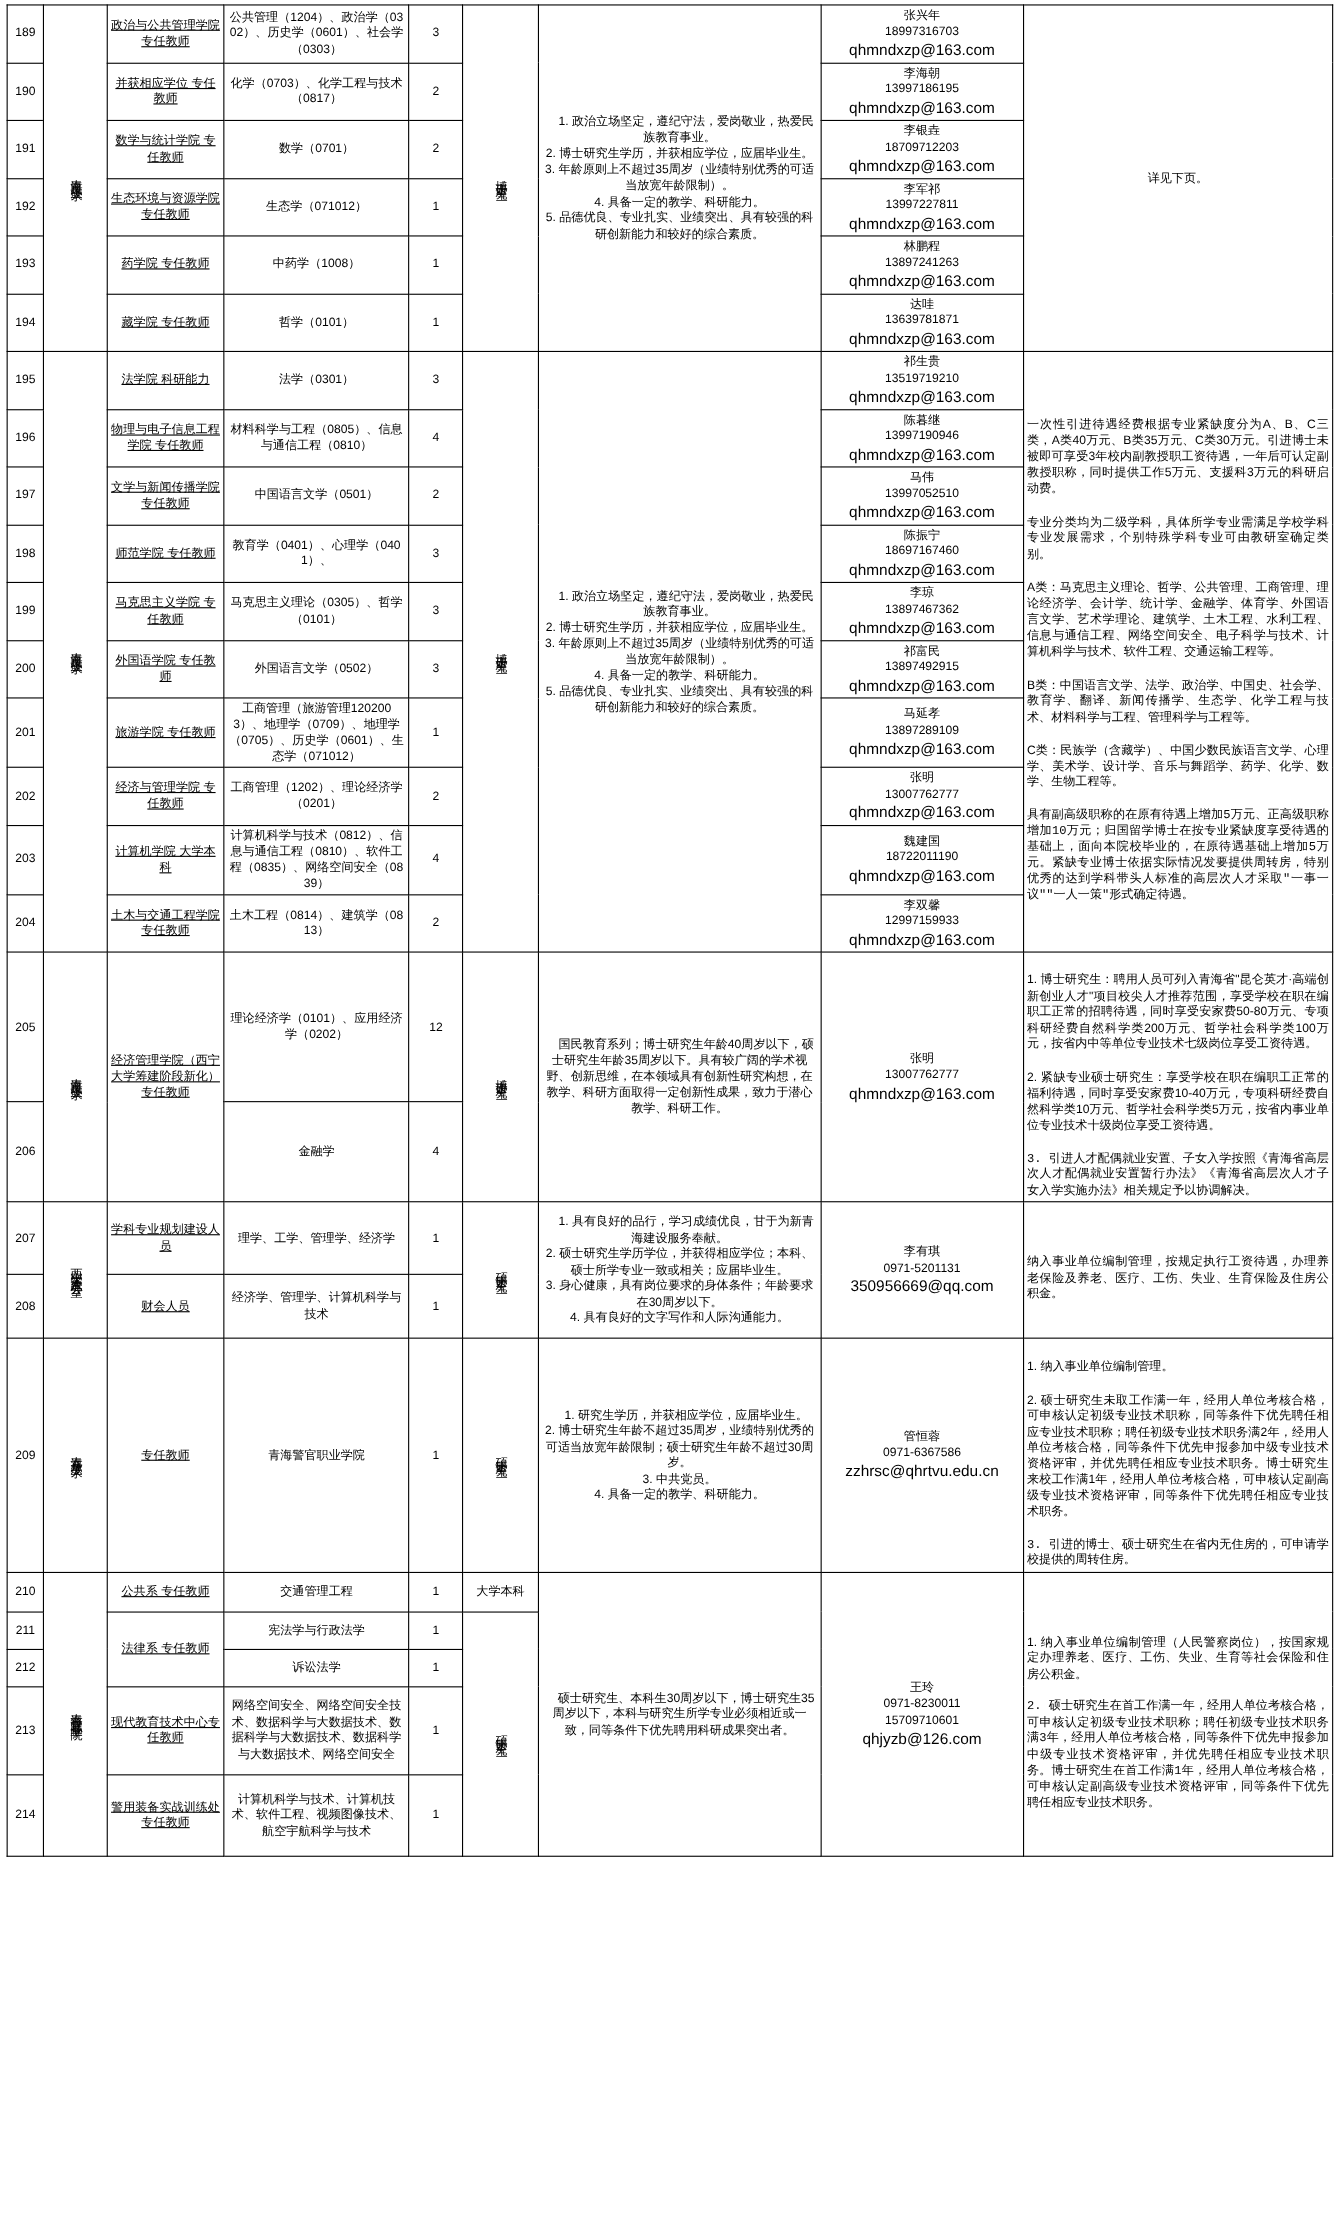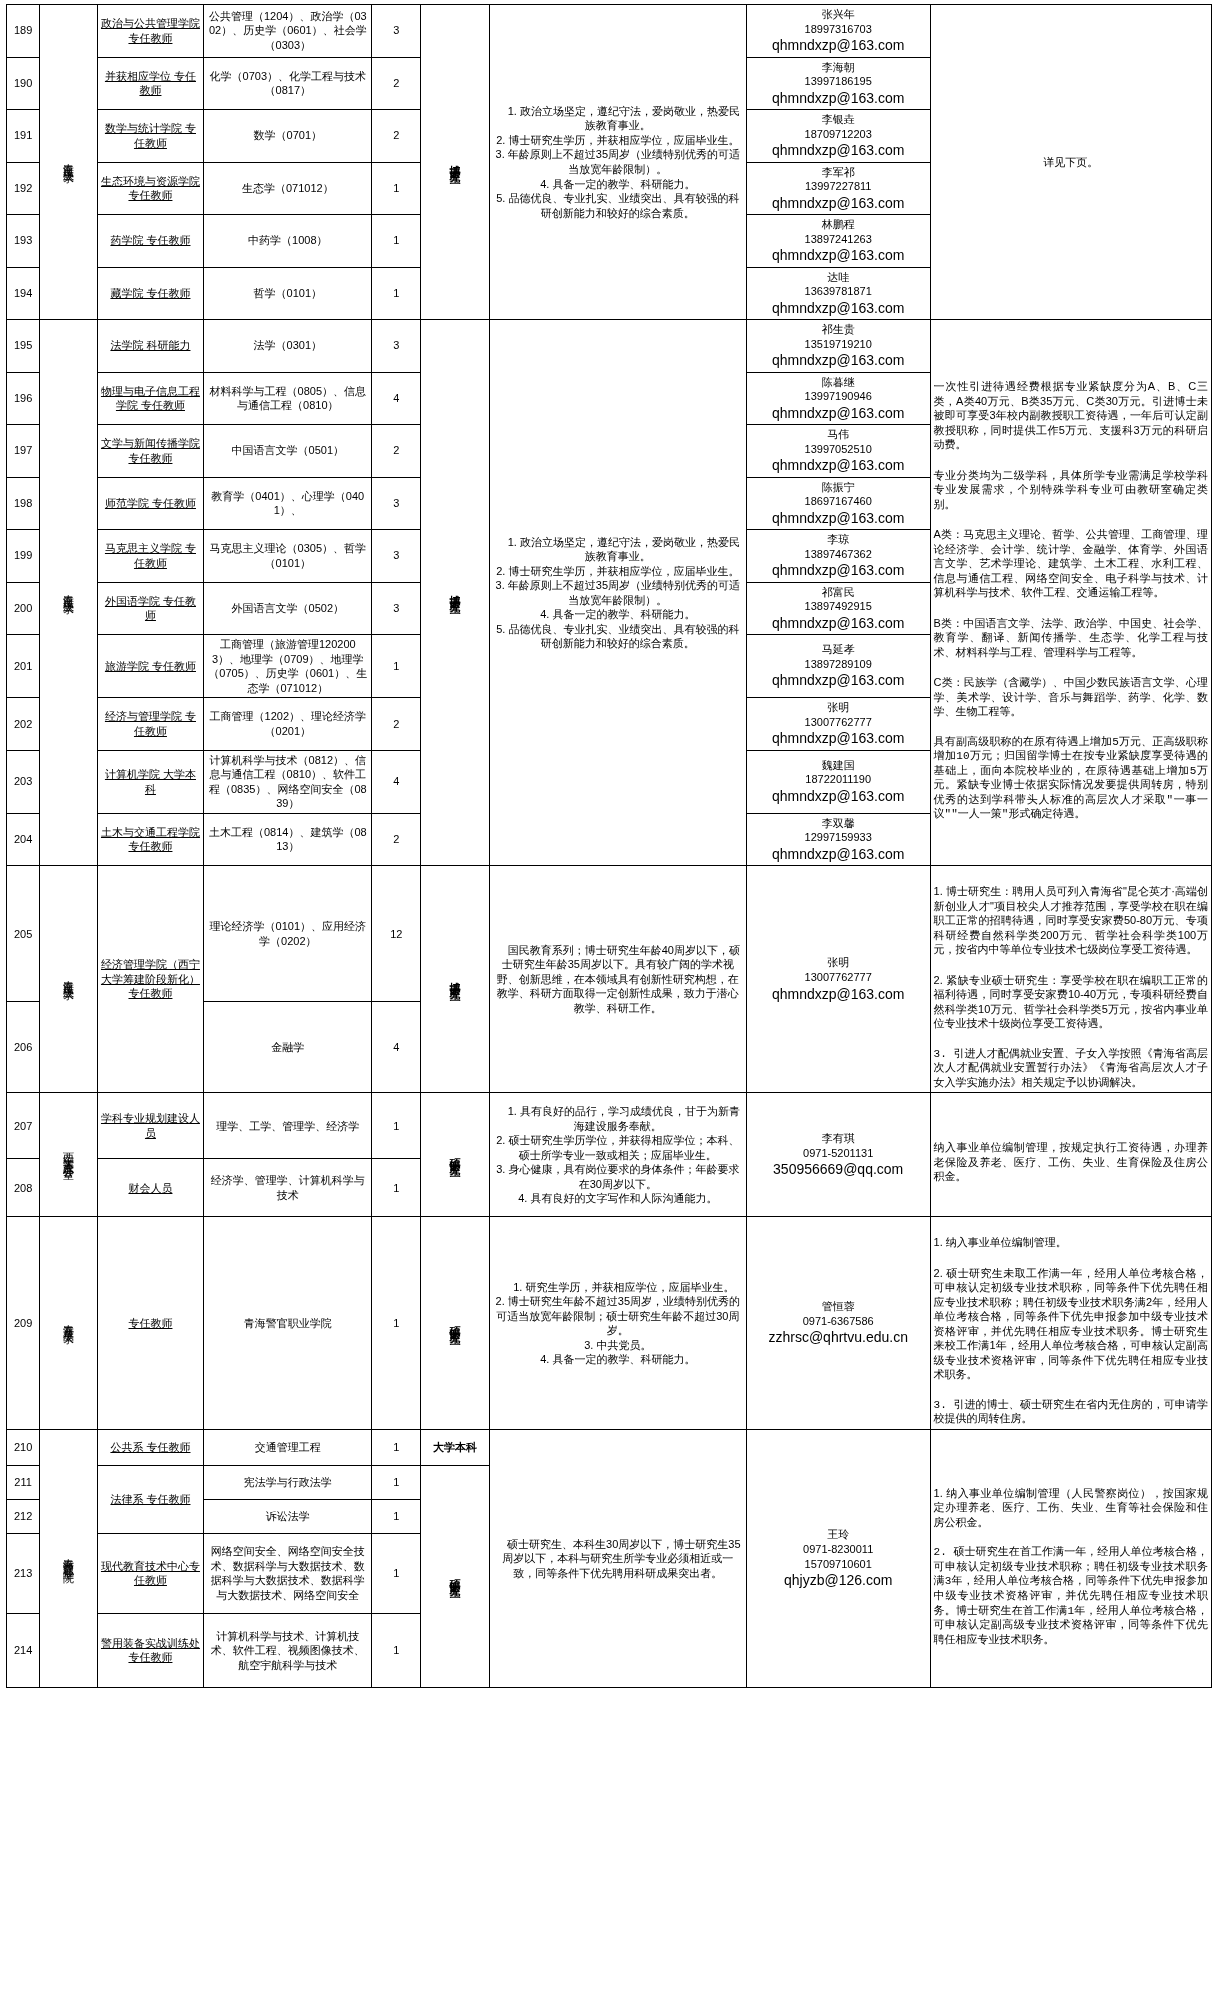--- a/index.html
+++ b/index.html
@@ -13,21 +13,21 @@
     font-size:11px;
     line-height:1.32;
     padding:2px 3px;
     word-break:break-all;
   }
   td.num{width:30px;font-size:11.5px;}
   td.org{width:52px;font-size:12px;letter-spacing:1px;}
   td.dept{width:96px;font-size:11px;text-decoration:underline;}
   td.major{width:152px;font-size:11px;text-align:left;padding-left:5px;}
   td.cnt{width:44px;font-size:11.5px;}
-  td.edu{width:62px;font-size:11.5px;font-weight:bold;}
+  td.edu{width:62px;font-size:11.5px;}
   td.cond{width:232px;font-size:11px;text-align:left;padding:4px 5px;line-height:1.42;}
   td.contact{width:166px;font-size:11px;line-height:1.45;}
   td.note{width:254px;font-size:11px;text-align:left;padding:4px 5px;line-height:1.42;}
   .vtext{writing-mode:vertical-rl;text-orientation:upright;margin:0 auto;letter-spacing:2px;line-height:1.1;}
   .cname{display:block;}
   .cphone{display:block;}
   .cmail{display:block;font-size:14px;word-break:break-all;}
   .note p{margin:16px 0 6px 0;}
   .note p:last-child{margin-bottom:0;font-family:Liberation Mono, monospace;}
   .just{text-align:justify;text-justify:inter-ideograph;margin-left:12px;}

